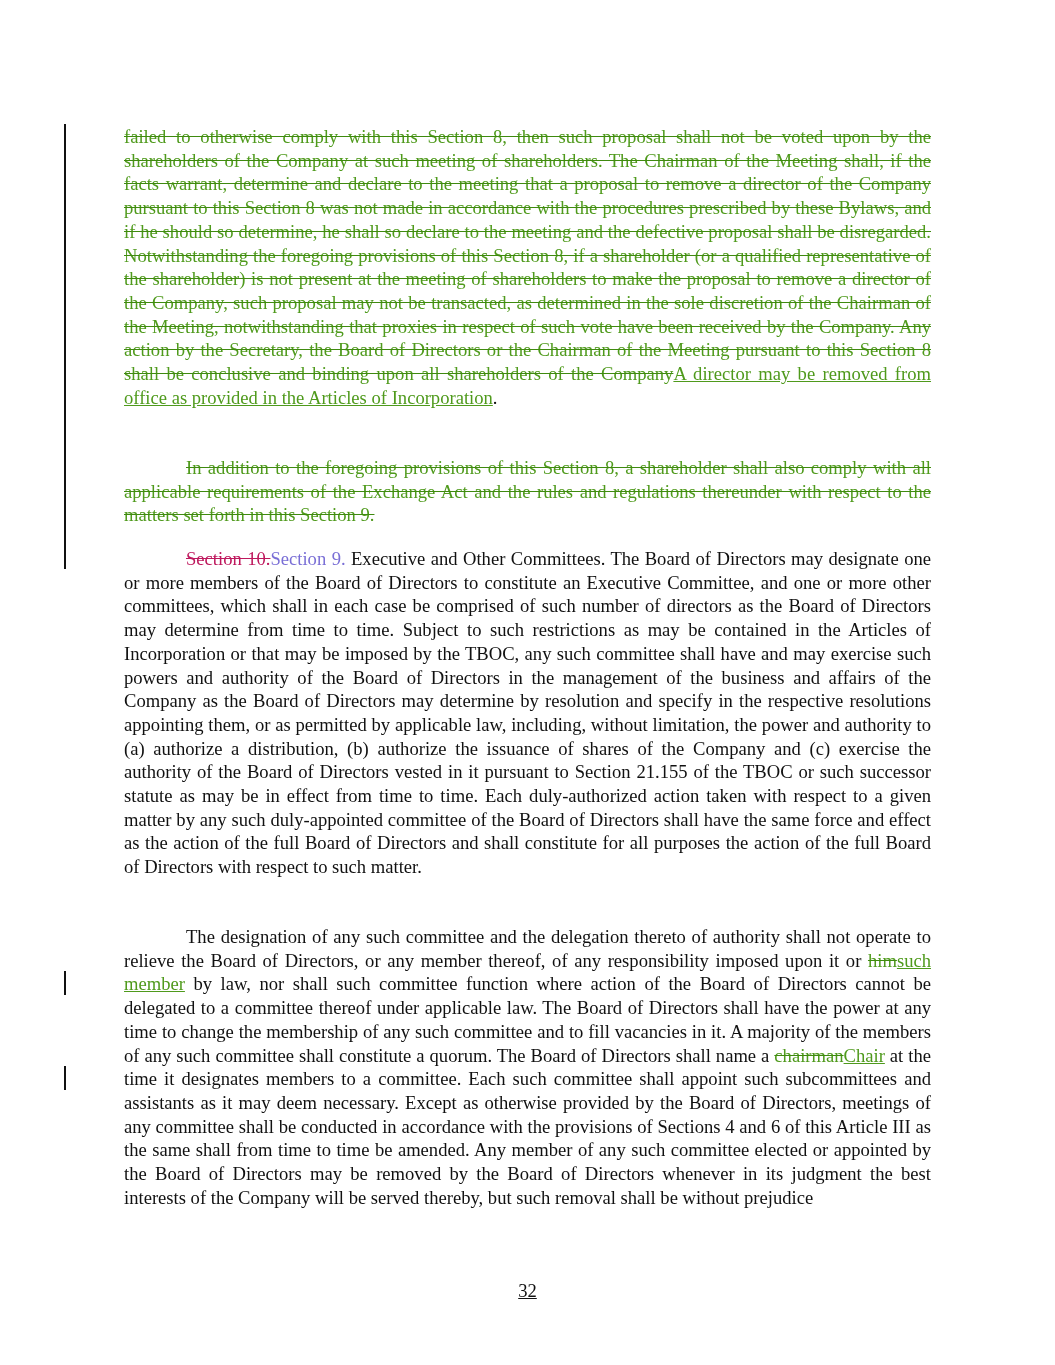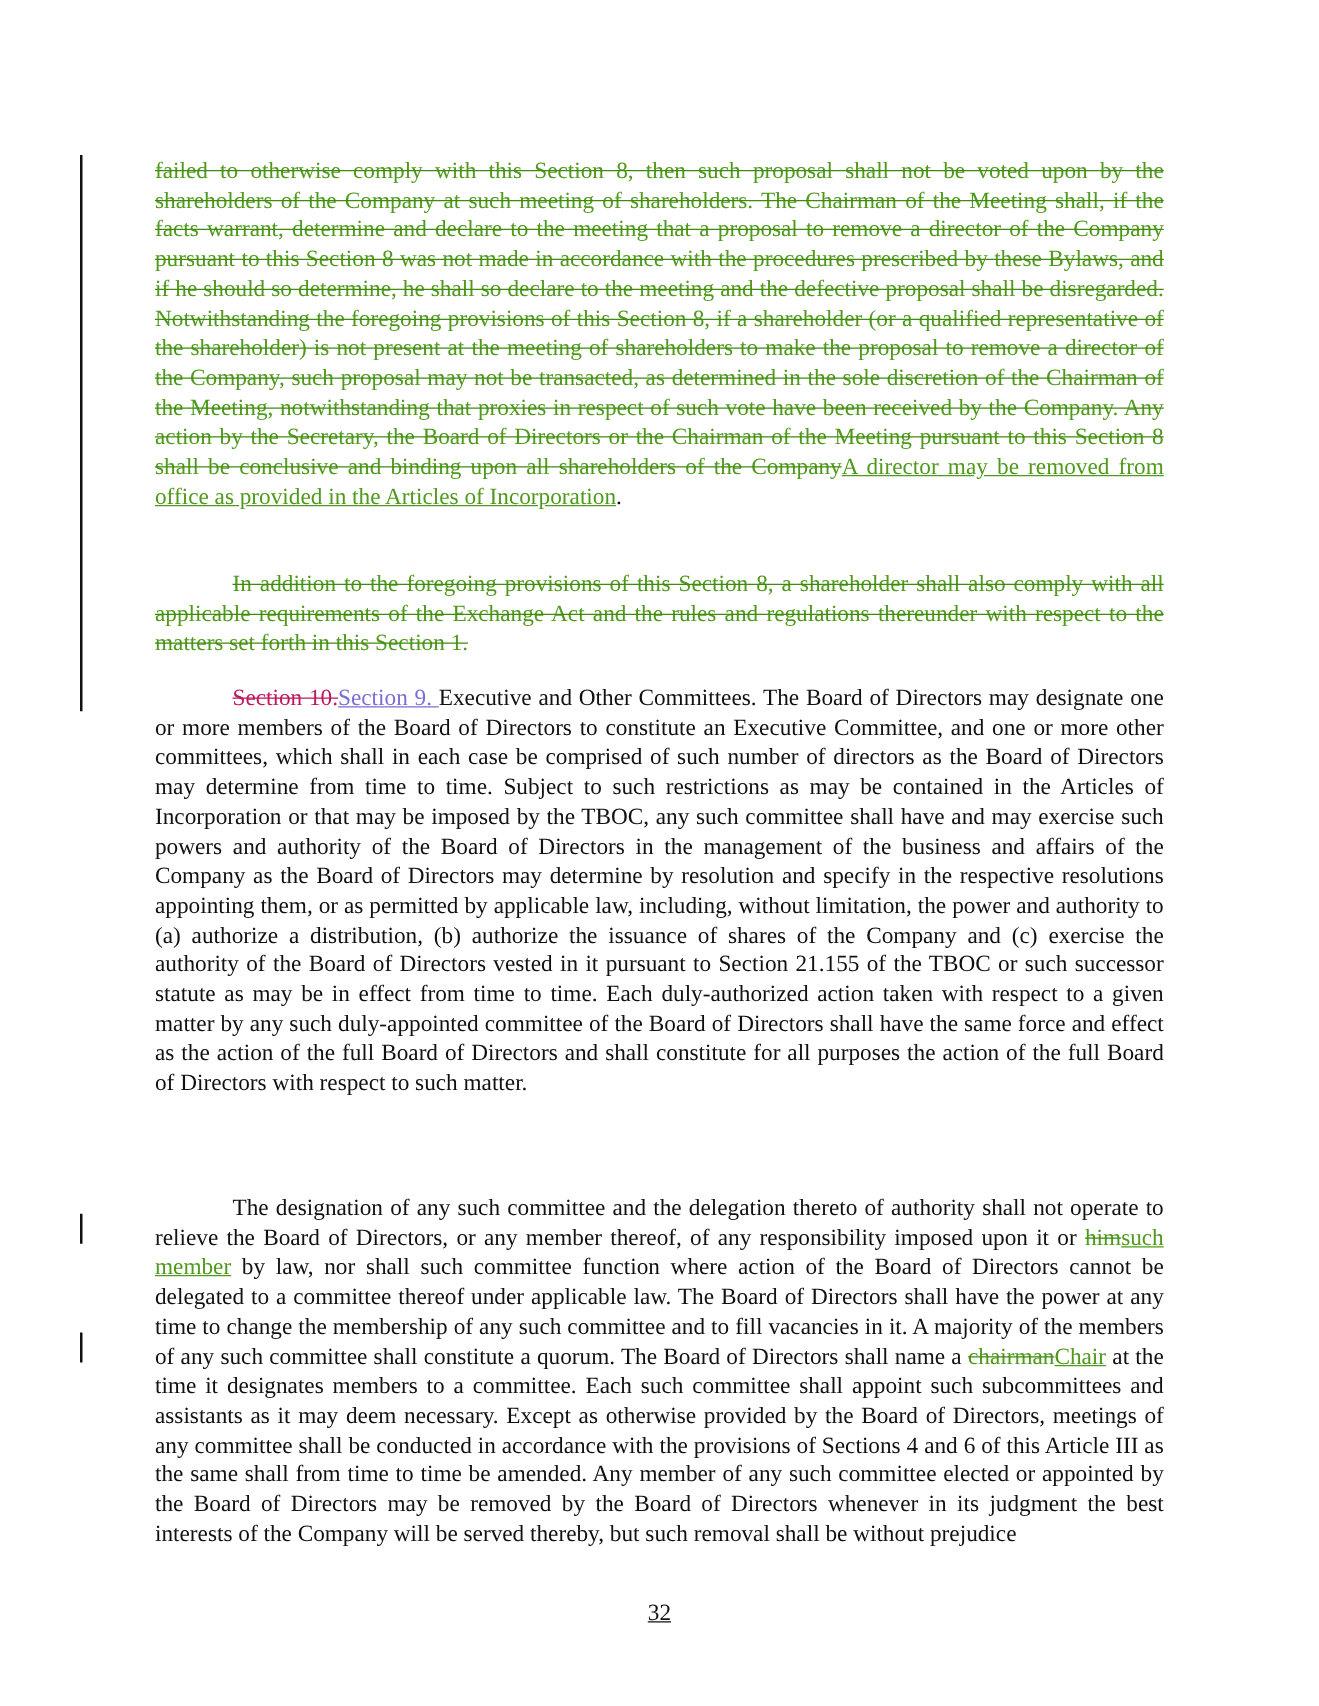--- a/index.html
+++ b/index.html
@@ -7,21 +7,21 @@
     .page {
       position: absolute; left: 0; top: 0; width: 1055px; height: 1003px;
       font-family: "Liberation Serif", serif; font-size: 18.6px; line-height: 23.7px; color: #111;
     }
     .textcol { position: absolute; left: 124px; width: 807px; }
     p { margin: 0; text-align: justify; text-align-last: auto; }
     .indent { text-indent: 62px; }
     .del-g { color: #4f9a1c; text-decoration: line-through; text-decoration-color: #3f8a0f; }
     .ins-g { color: #4f9a1c; text-decoration: underline; text-decoration-color: #4f9a1c; }
     .del-p { color: #be185d; text-decoration: line-through; }
-    .ins-p { color: #7a6fd6; text-decoration: underline; }
+    .ins-p { color: #7a6fd6; }
     .uline { }
     .changebar { position: absolute; left: 64px; width: 1.5px; background: #111; }
     .pagenum { position: absolute; top: 1279px; left: 0; width: 1055px; text-align: center; font-family: "Liberation Serif", serif; font-size: 18.6px; color: #111; text-decoration: underline; }
   </style>
 </head>
 <body>
 
 <div class="page">
 
   <div class="changebar" style="top:124px; height:445px;"></div>
@@ -29,30 +29,30 @@
   <div class="changebar" style="top:1066px; height:24px;"></div>
 
   <div class="textcol" style="top:125px;">
     <p>
       <span class="del-g">failed to otherwise comply with this Section 8, then such proposal shall not be voted upon by the shareholders of the Company at such meeting of shareholders. The Chairman of the Meeting shall, if the facts warrant, determine and declare to the meeting that a proposal to remove a director of the Company pursuant to this Section 8 was not made in accordance with the procedures prescribed by these Bylaws, and if he should so determine, he shall so declare to the meeting and the defective proposal shall be disregarded. Notwithstanding the foregoing provisions of this Section 8, if a shareholder (or a qualified representative of the shareholder) is not present at the meeting of shareholders to make the proposal to remove a director of the Company, such proposal may not be transacted, as determined in the sole discretion of the Chairman of the Meeting, notwithstanding that proxies in respect of such vote have been received by the Company.   Any action by the Secretary, the Board of Directors or the Chairman of the Meeting pursuant to this Section 8 shall be conclusive and binding upon all shareholders of the Company</span><span class="ins-g">A director may be removed from office as provided in the Articles of Incorporation</span><span>.</span>
     </p>
   </div>
 
   <div class="textcol" style="top:456px;">
     <p class="indent">
-      <span class="del-g">In addition to the foregoing provisions of this Section 8, a shareholder shall also comply with all applicable requirements of the Exchange Act and the rules and regulations thereunder with respect to the matters set forth in this Section 1.</span>
+      <span class="del-g">In addition to the foregoing provisions of this Section 8, a shareholder shall also comply with all applicable requirements of the Exchange Act and the rules and regulations thereunder with respect to the matters set forth in this Section 9.</span>
     </p>
   </div>
 
   <div class="textcol" style="top:547px;">
     <p class="indent">
       <span class="del-p">Section 10.</span><span class="ins-p">Section 9. </span><span class="uline">Executive and Other Committees</span><span>. The Board of Directors may designate one or more members of the Board of Directors to constitute an Executive Committee, and one or more other committees, which shall in each case be comprised of such number of directors as the Board of Directors may determine from time to time. Subject to such restrictions as may be contained in the Articles of Incorporation or that may be imposed by the TBOC, any such committee shall have and may exercise such powers and authority of the Board of Directors in the management of the business and affairs of the Company as the Board of Directors may determine by resolution and specify in the respective resolutions appointing them, or as permitted by applicable law, including, without limitation, the power and authority to (a)&nbsp;authorize a distribution, (b) authorize the issuance of shares of the Company and (c) exercise the authority of the Board of Directors vested in it pursuant to Section&nbsp;21.155 of the TBOC or such successor statute as may be in effect from time to time. Each duly-authorized action taken with respect to a given matter by any such duly-appointed committee of the Board of Directors shall have the same force and effect as the action of the full Board of Directors and shall constitute for all purposes the action of the full Board of Directors with respect to such matter.</span>
     </p>
   </div>
 
-  <div class="textcol" style="top:955px;">
+  <div class="textcol" style="top:925px;">
     <p class="indent">
       <span>The designation of any such committee and the delegation thereto of authority shall not operate to relieve the Board of Directors, or any member thereof, of any responsibility imposed upon it or </span><span class="del-g">him</span><span class="ins-g">such member</span><span> by law, nor shall such committee function where action of the Board of Directors cannot be delegated to a committee thereof under applicable law. The Board of Directors shall have the power at any time to change the membership of any such committee and to fill vacancies in it. A majority of the members of any such committee shall constitute a quorum. The Board of Directors shall name a </span><span class="del-g">chairman</span><span class="ins-g">Chair</span><span> at the time it designates members to a committee. Each such committee shall appoint such subcommittees and assistants as it may deem necessary. Except as otherwise provided by the Board of Directors, meetings of any committee shall be conducted in accordance with the provisions of Sections 4 and 6 of this Article III as the same shall from time to time be amended. Any member of any such committee elected or appointed by the Board of Directors may be removed by the Board of Directors whenever in its judgment the best interests of the Company will be served thereby, but such removal shall be without prejudice</span>
     </p>
   </div>
 
   <div class="pagenum">32</div>
 </div>
 
 </body></html>

